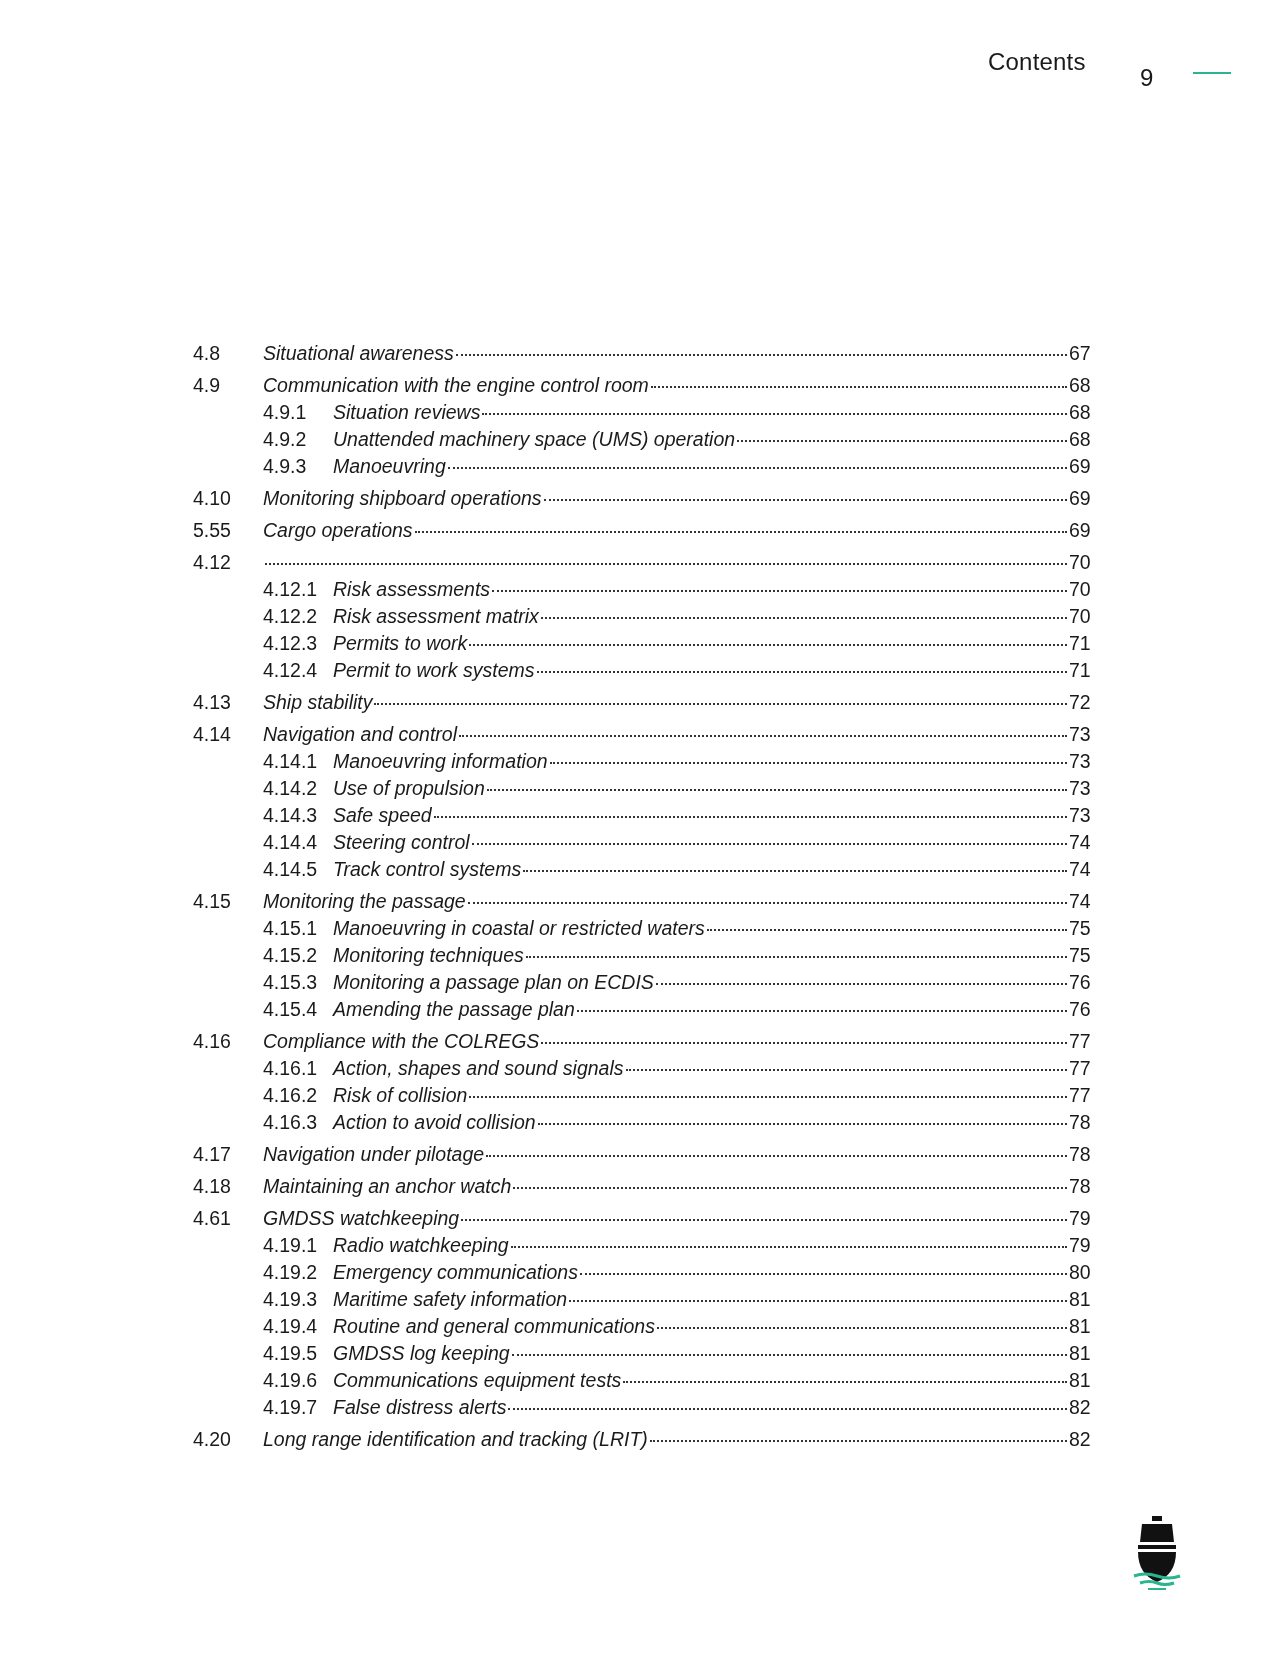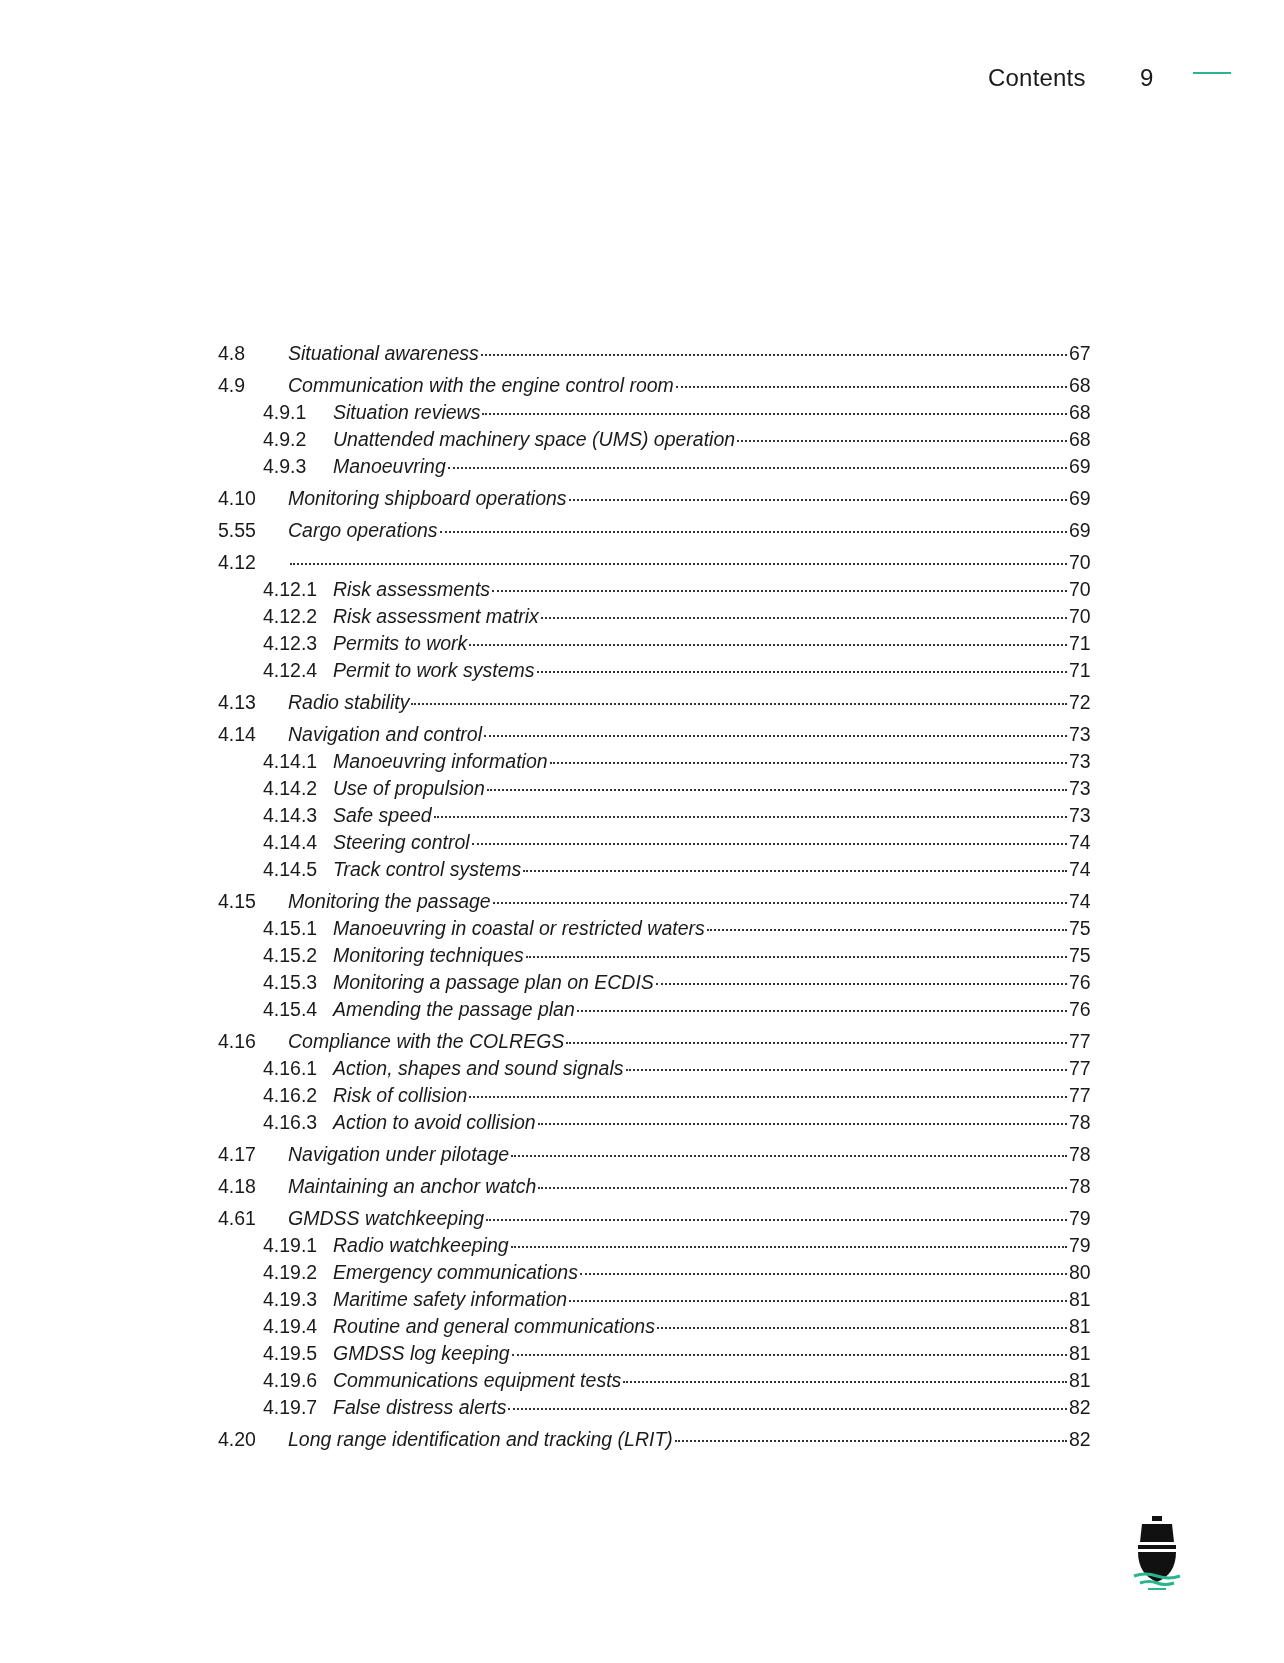--- a/index.html
+++ b/index.html
@@ -2,39 +2,39 @@
 <html><head>
   <meta charset="utf-8">
   <style>
     html, body { margin: 0; padding: 0; background: #ffffff; }
     body {
       width: 1284px; height: 1663px; position: relative; overflow: hidden;
       font-family: "Liberation Sans", "DejaVu Sans", sans-serif;
       color: #1a1a1a;
     }
     .header-title {
-      position: absolute; left: 988px; top: 64px;
+      position: absolute; left: 988px; top: 48px;
       font-size: 24px; letter-spacing: 0.2px;
     }
     .header-page {
       position: absolute; left: 1140px; top: 64px;
       font-size: 24px;
     }
     .header-rule {
       position: absolute; left: 1193px; top: 72px;
       width: 38px; height: 2px; background: #2bb58e;
     }
     .toc {
       position: absolute; left: 193px; top: 340px; width: 898px;
     }
     .row {
       display: flex; align-items: baseline;
       font-size: 19.5px; line-height: 27px; height: 27px;
     }
-    .row.main { margin-top: 5px; margin-left: 25px; }
+    .row.main { margin-top: 5px; }
     .row.first { margin-top: 0; }
     .num { width: 70px; flex: none; }
     .sub .indent { width: 70px; flex: none; }
     .sub .num { width: 70px; }
     .title { flex: none; white-space: nowrap; font-style: italic; }
     .leader {
       flex: 1 1 auto; margin: 0 2px; height: 0;
       border-bottom: 2px dotted #333;
       position: relative; top: -4px;
       min-width: 10px;
@@ -125,21 +125,21 @@
     </div>
     <div class="row sub">
       <span class="indent"></span>
       <span class="num">4.12.4</span>
       <span class="title">Permit to work systems</span>
       <span class="leader"></span>
       <span class="page">71</span>
     </div>
     <div class="row main">
       <span class="num">4.13</span>
-      <span class="title">Radio stability</span>
+      <span class="title">Ship stability</span>
       <span class="leader"></span>
       <span class="page">72</span>
     </div>
     <div class="row main">
       <span class="num">4.14</span>
       <span class="title">Navigation and control</span>
       <span class="leader"></span>
       <span class="page">73</span>
     </div>
     <div class="row sub">

